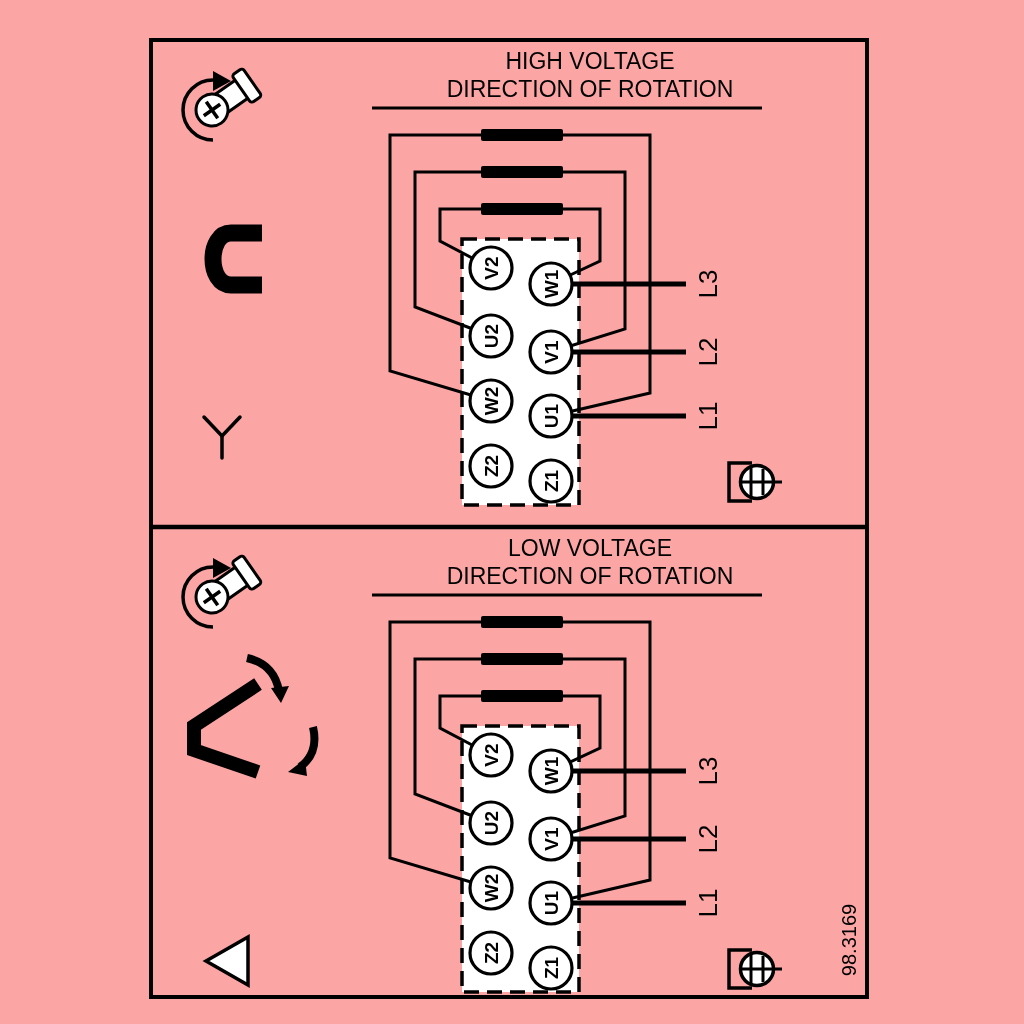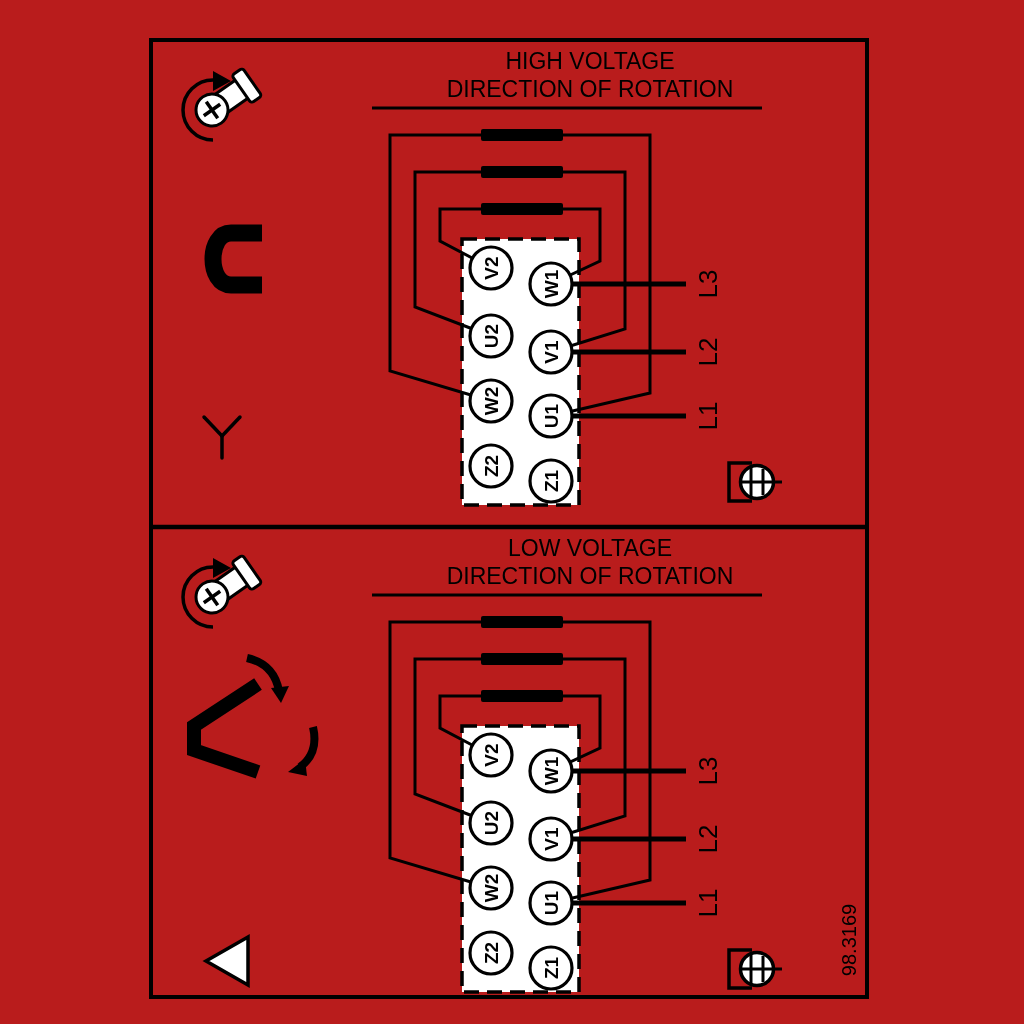--- a/index.html
+++ b/index.html
@@ -1,16 +1,16 @@
 <!DOCTYPE html>
 <html><head>
 <meta charset="utf-8">
 <style>
   html, body { margin: 0; padding: 0; background: #ffffff; }
-  .stage { position: relative; width: 1024px; height: 1024px; background: #b91c1c; overflow: hidden; }
+  .stage { position: relative; width: 1024px; height: 1024px; background: #fca5a5; overflow: hidden; }
   svg { display: block; }
   text { fill: #000000; }
 </style>
 </head>
 <body>
 
 <div class="stage">
 <svg width="1024" height="1024" viewBox="0 0 1024 1024" font-family="Liberation Sans, sans-serif">
 
   <defs>

